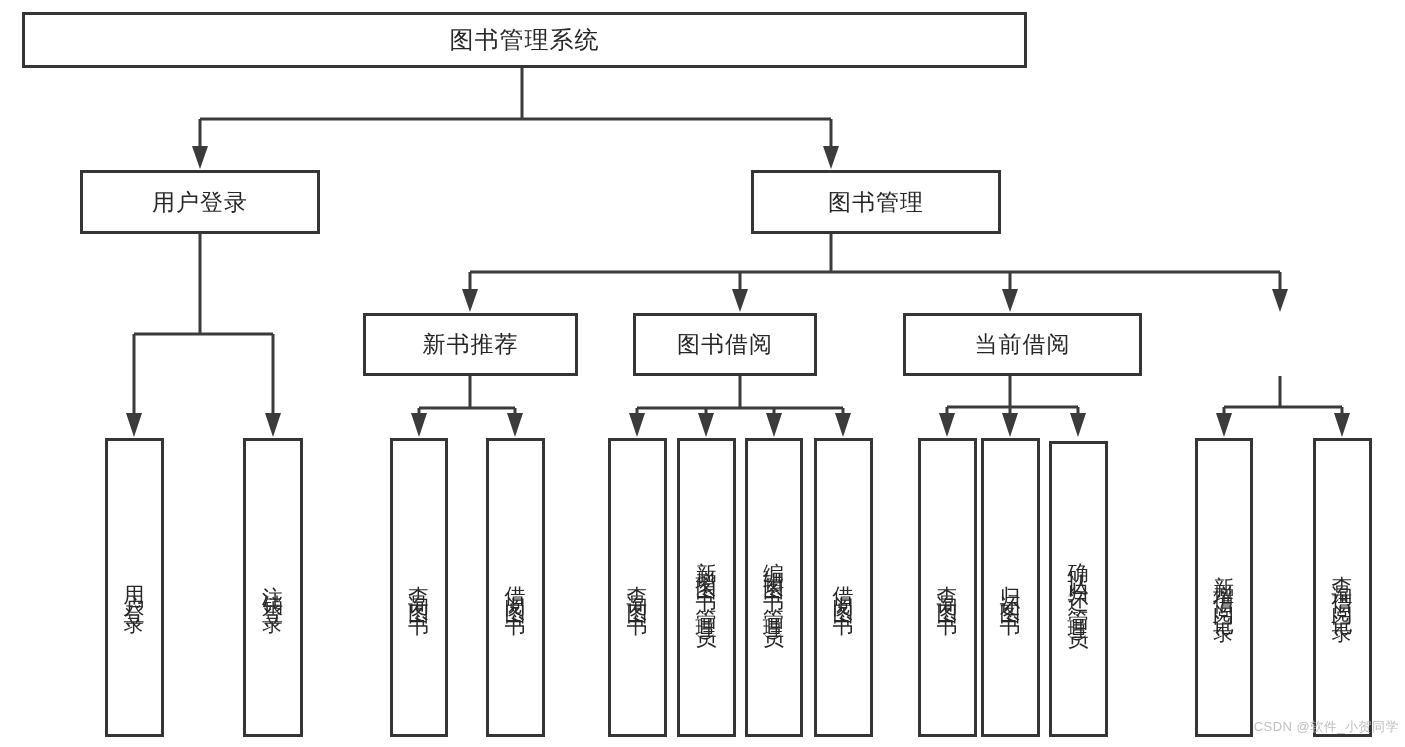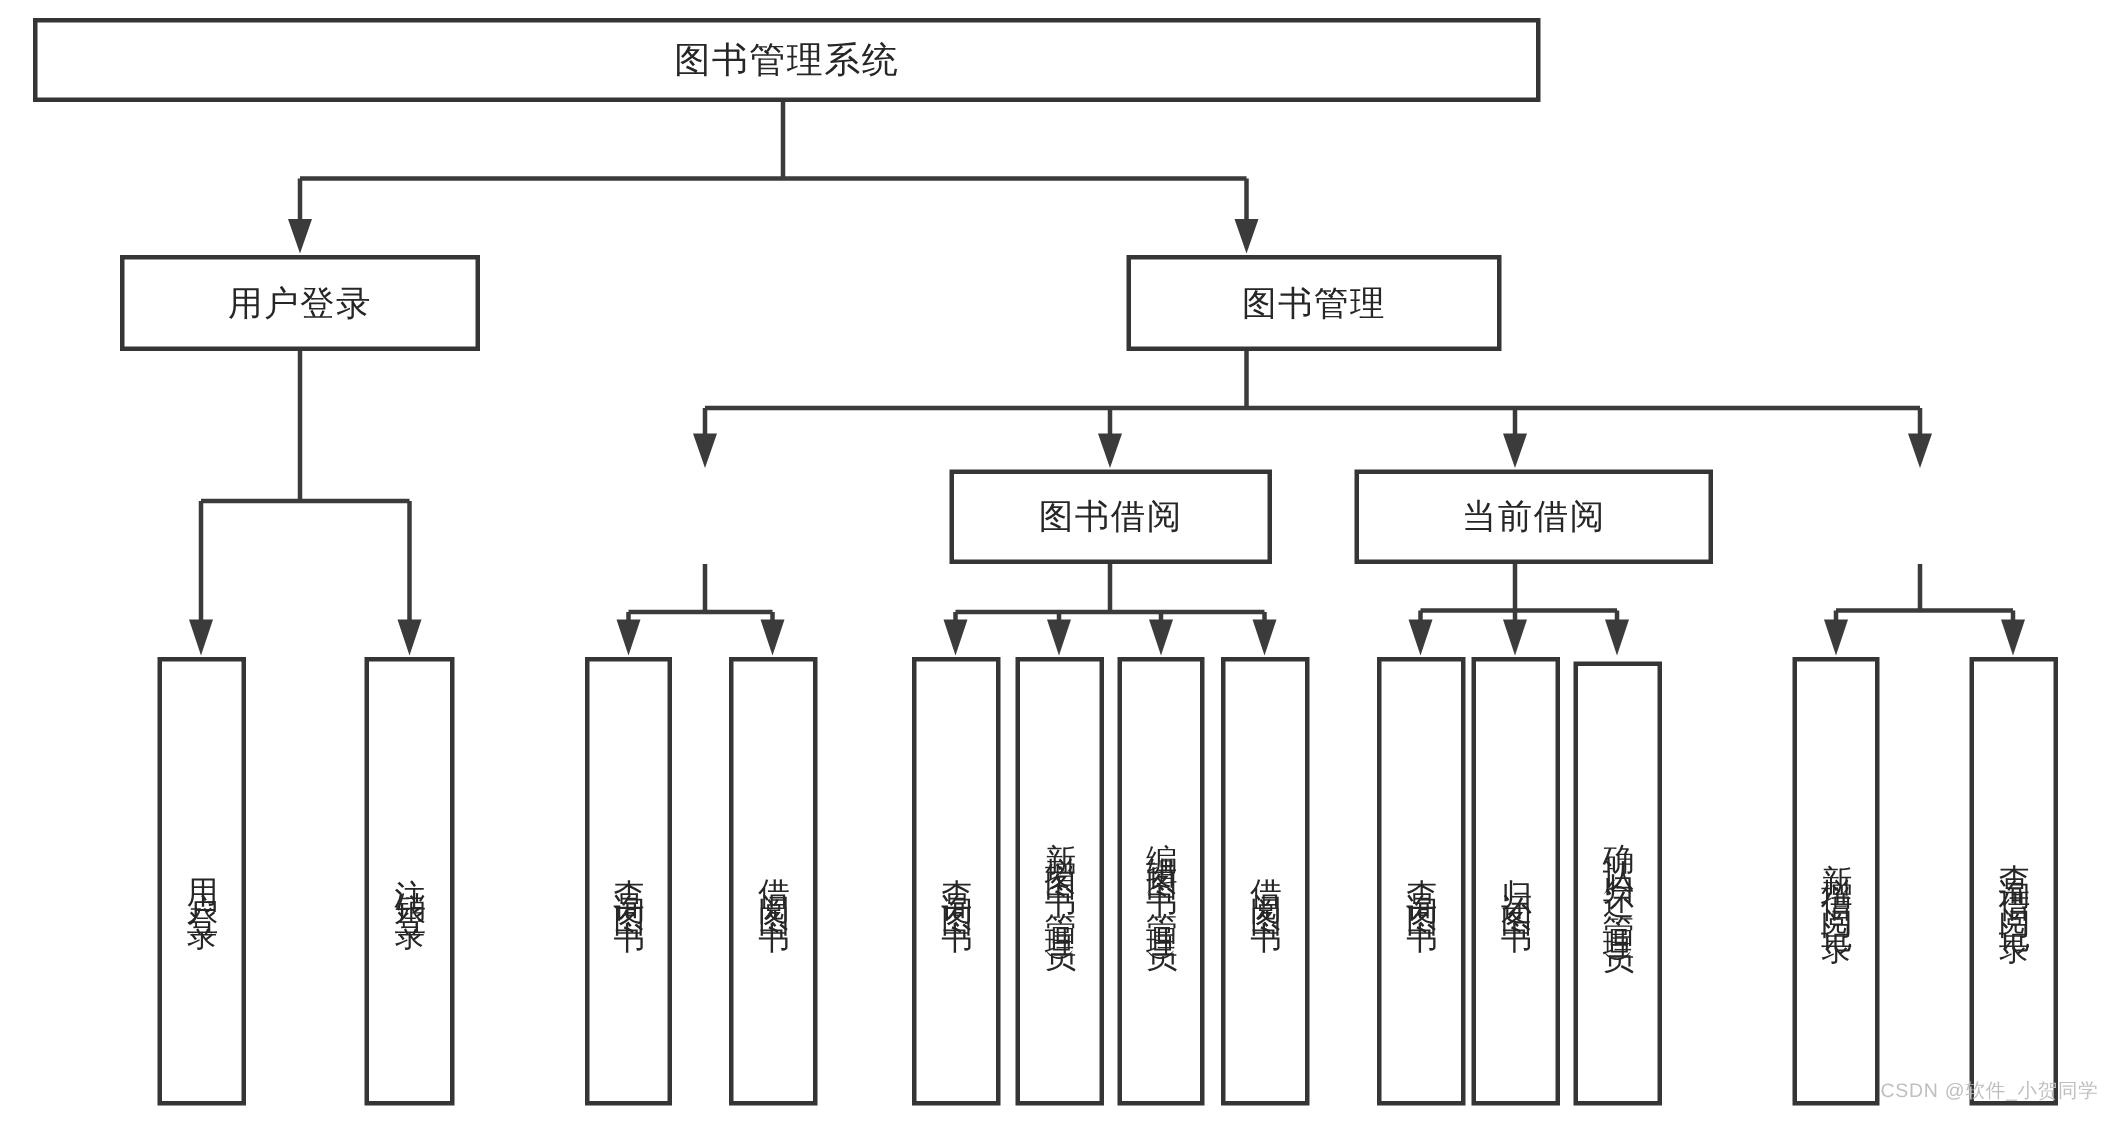--- a/index.html
+++ b/index.html
@@ -129,21 +129,22 @@
       <path d="M1216 413 L1232 413 L1224 437 Z"></path>
       <path d="M1334 413 L1350 413 L1342 437 Z"></path>
     </g>
   </svg>
 
   <div class="box hbox rootbox" style="left:22px;top:12px;width:1005px;height:56px;">图书管理系统</div>
 
   <div class="box hbox" style="left:80px;top:170px;width:240px;height:64px;">用户登录</div>
   <div class="box hbox" style="left:720px;top:170px;width:250px;height:64px;margin-left:31px;">图书管理</div>
 
-  <div class="box hbox" style="left:633px;top:313px;width:215px;height:63px;">图书借阅</div>
+  <div class="box hbox" style="left:363px;top:313px;width:215px;height:63px;">新书推荐</div>
+  <div class="box hbox" style="left:633px;top:313px;width:184px;height:63px;">图书借阅</div>
   <div class="box hbox" style="left:903px;top:313px;width:239px;height:63px;">当前借阅</div>
 
   <div class="box vbox" style="left:105px;top:438px;width:59px;height:299px;">用户登录</div>
   <div class="box vbox" style="left:243px;top:438px;width:60px;height:299px;">注销登录</div>
 
   <div class="box vbox" style="left:390px;top:438px;width:58px;height:299px;">查询图书</div>
   <div class="box vbox" style="left:486px;top:438px;width:59px;height:299px;">借阅图书</div>
 
   <div class="box vbox" style="left:608px;top:438px;width:59px;height:299px;">查询图书</div>
   <div class="box vbox" style="left:677px;top:438px;width:59px;height:299px;">新增图书（管理员）</div>

